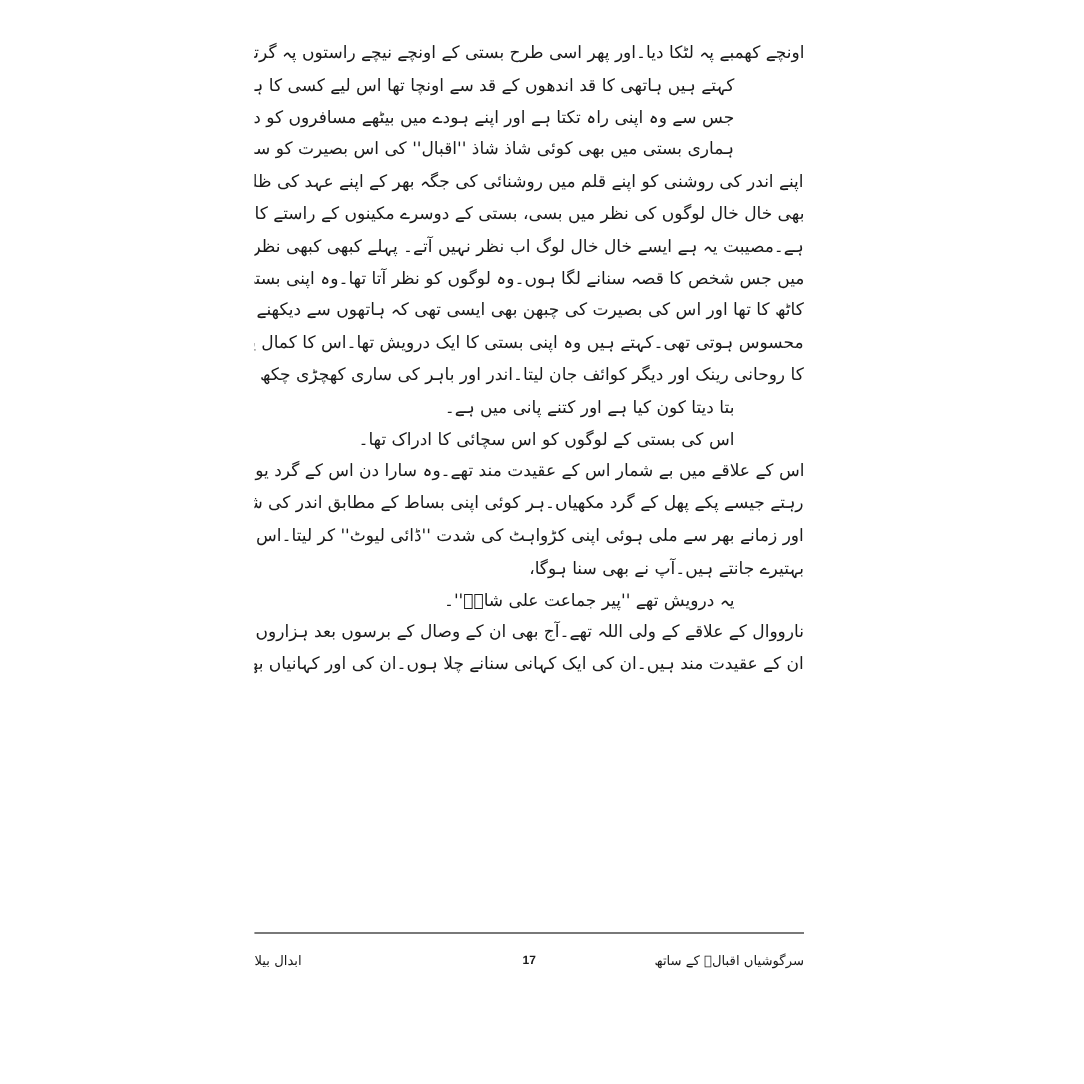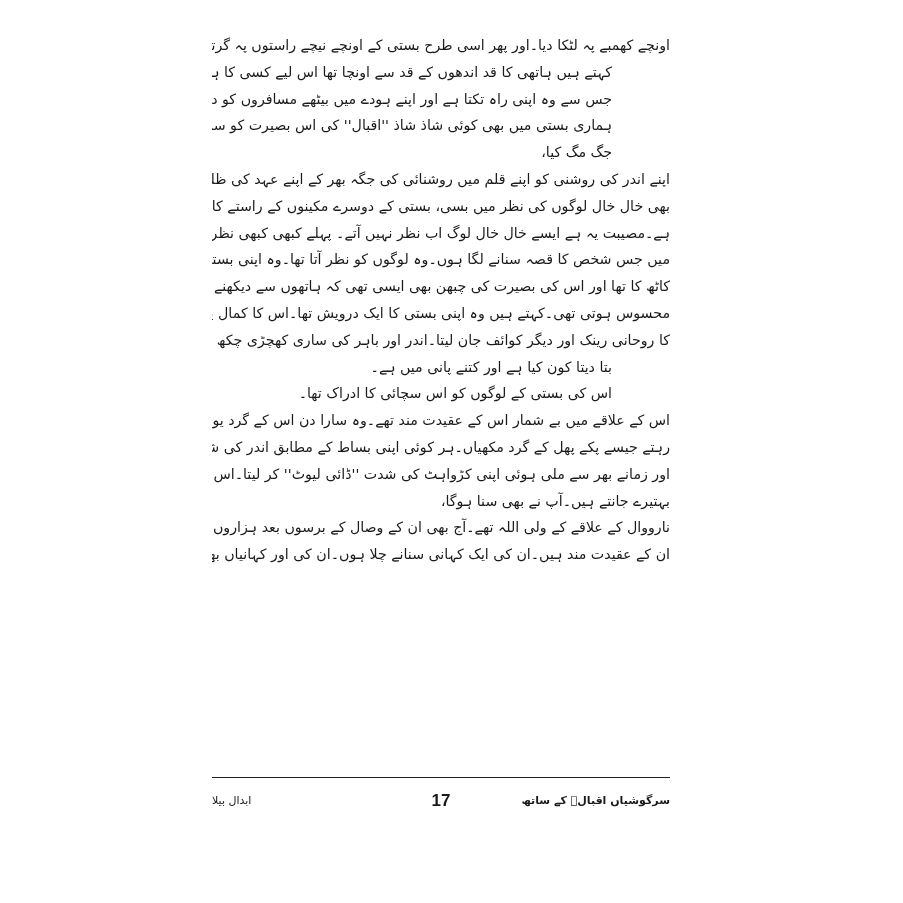--- a/index.html
+++ b/index.html
@@ -50,61 +50,60 @@
       width: 458px;
       height: 22px;
       font-size: 11px;
       line-height: 22px;
     }
     .footer .right {
       position: absolute;
       right: 0;
       top: 0;
       direction: rtl;
-      font-weight: bold;
     }
     .footer .left {
       position: absolute;
       left: 0;
       top: 0;
       direction: rtl;
     }
     .footer .center {
       position: absolute;
       left: 0;
       width: 100%;
       text-align: center;
       top: 0;
       font-family: "Liberation Sans", sans-serif;
       font-weight: bold;
-      font-size: 17px;
+      font-size: 10px;
     }
   </style>
 </head>
 <body>
 
 <div class="page">
   <div class="line justify">اونچے کھمبے پہ لٹکا دیا۔اور پھر اسی طرح بستی کے اونچے نیچے راستوں پہ گرتے پڑتے اپنے ہاتھوں کو اپنی</div>
   <div class="line indent2">کہتے ہیں ہاتھی کا قد اندھوں کے قد سے اونچا تھا اس لیے کسی کا ہاتھ اس کی آنکھوں تک نہیں گیا۔</div>
   <div class="line indent2">جس سے وہ اپنی راہ تکتا ہے اور اپنے ہودے میں بیٹھے مسافروں کو دکھاتا ہے۔</div>
   <div class="line indent2">ہماری بستی میں بھی کوئی شاذ شاذ ''اقبال'' کی اس بصیرت کو سمجھا ہے۔</div>
-  <div class="line indent2">جگ مگ کیا،</div>
   <div class="line justify">اپنے اندر کی روشنی کو اپنے قلم میں روشنائی کی جگہ بھر کے اپنے عہد کی ظلمتوں کو چیلنج کیا۔وہ روشنی</div>
   <div class="line justify">بھی خال خال لوگوں کی نظر میں بسی، بستی کے دوسرے مکینوں کے راستے کا تعین کرتی محسوس ہوتی</div>
   <div class="line indent1">ہے۔مصیبت یہ ہے ایسے خال خال لوگ اب نظر نہیں آتے۔ پہلے کبھی کبھی نظر آجاتے تھے۔</div>
   <div class="line justify">میں جس شخص کا قصہ سنانے لگا ہوں۔وہ لوگوں کو نظر آتا تھا۔وہ اپنی بستی کے لوگوں کے ہی قد</div>
   <div class="line justify">کاٹھ کا تھا اور اس کی بصیرت کی چبھن بھی ایسی تھی کہ ہاتھوں سے دیکھنے والوں کو بھی چبھ جاتی تھی۔دکھتی</div>
   <div class="line justify">محسوس ہوتی تھی۔کہتے ہیں وہ اپنی بستی کا ایک درویش تھا۔اس کا کمال یہ تھا کہ جو اس کے پاس آجاتا وہ اس</div>
   <div class="line indent1">کا روحانی رینک اور دیگر کوائف جان لیتا۔اندر اور باہر کی ساری کھچڑی چکھ لیتا،</div>
   <div class="line indent2">بتا دیتا کون کیا ہے اور کتنے پانی میں ہے۔</div>
   <div class="line indent2">اس کی بستی کے لوگوں کو اس سچائی کا ادراک تھا۔</div>
   <div class="line justify">اس کے علاقے میں بے شمار اس کے عقیدت مند تھے۔وہ سارا دن اس کے گرد یوں منڈلاتے</div>
   <div class="line justify">رہتے جیسے پکے پھل کے گرد مکھیاں۔ہر کوئی اپنی بساط کے مطابق اندر کی شیرینی اور مٹھاس ان سے لے لیتا</div>
   <div class="line justify">اور زمانے بھر سے ملی ہوئی اپنی کڑواہٹ کی شدت ''ڈائی لیوٹ'' کر لیتا۔اس درویش کا نام آج بھی</div>
   <div class="line indent1">بہتیرے جانتے ہیں۔آپ نے بھی سنا ہوگا،</div>
+  <div class="line indent2">یہ درویش تھے ''پیر جماعت علی شاہؒ''۔</div>
   <div class="line justify">نارووال کے علاقے کے ولی اللہ تھے۔آج بھی ان کے وصال کے برسوں بعد ہزاروں لوگ</div>
   <div class="line justify">ان کے عقیدت مند ہیں۔ان کی ایک کہانی سنانے چلا ہوں۔ان کی اور کہانیاں بھی ہیں۔مگر وہ کہی ہوئی</div>
 </div>
 
 <div class="footer-rule"></div>
 
 <div class="footer">
   <span class="right">سرگوشیاں اقبالؒ کے ساتھ</span>
   <span class="center">17</span>
   <span class="left">ابدال بیلا</span>

